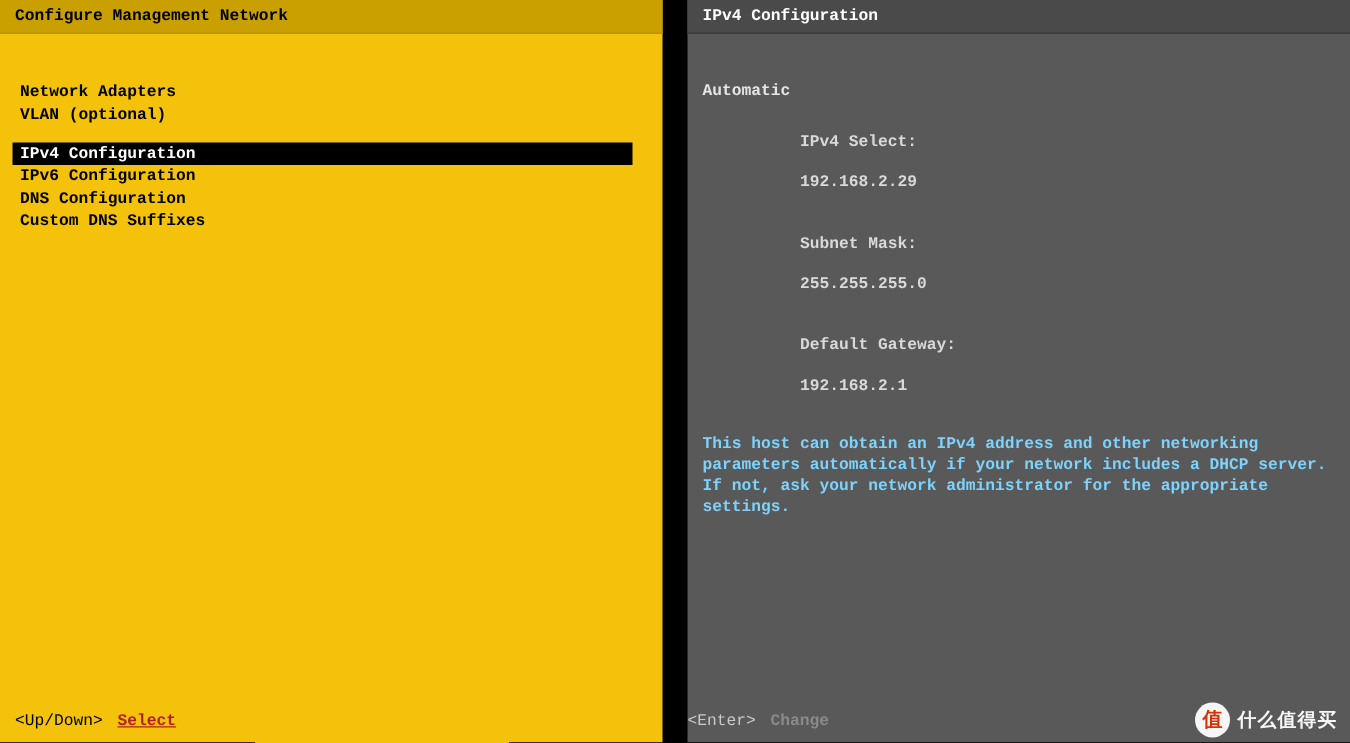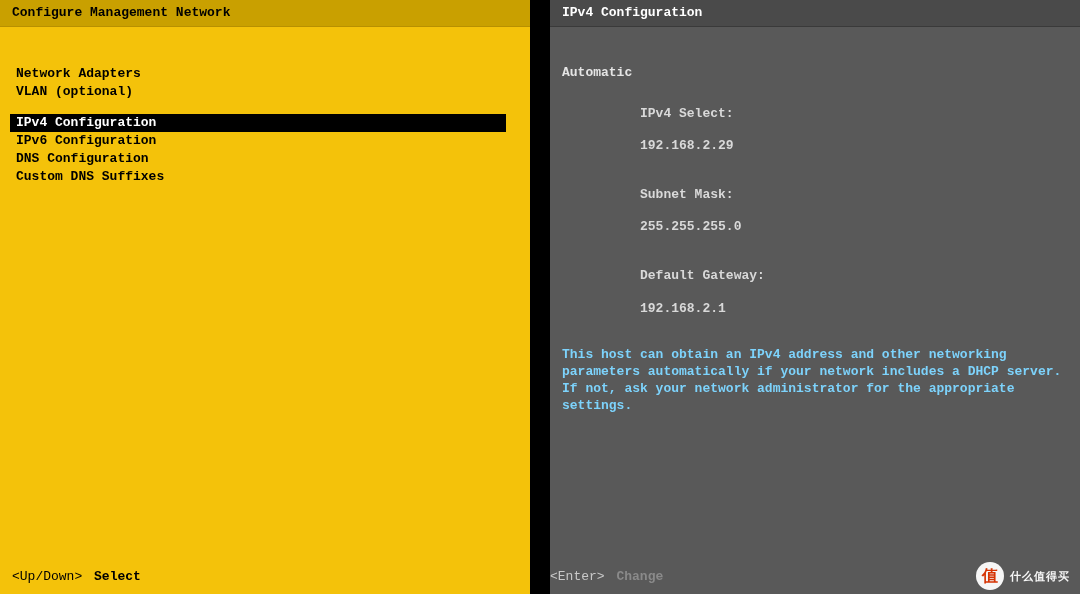--- a/index.html
+++ b/index.html
@@ -106,22 +106,23 @@
     .footer-right {
       position: absolute;
       left: 0;
       bottom: 10px;
       color: #c9c9c9;
     }
     .footer-left .key, .footer-right .key {
       font-weight: normal;
     }
     .footer-left .action {
-      color: #000000;
+      color: #b91c1c;
       margin-left: 4px;
+      text-decoration: underline;
     }
     .footer-right .action {
       color: #8a8a8a;
       margin-left: 4px;
     }
     .watermark {
       position: absolute;
       right: 10px;
       bottom: 4px;
       display: flex;
@@ -138,21 +139,21 @@
       display: flex;
       align-items: center;
       justify-content: center;
       font-family: "SimHei", sans-serif;
       font-size: 16px;
       font-weight: bold;
     }
     .watermark-text {
       color: #fff;
       font-family: "SimHei", "Microsoft YaHei", sans-serif;
-      font-size: 11px;
+      font-size: 15px;
       font-weight: bold;
       letter-spacing: 1px;
     }
     .prop-label {
       display: inline;
     }
     .prop-value {
       display: inline;
     }
   </style>

